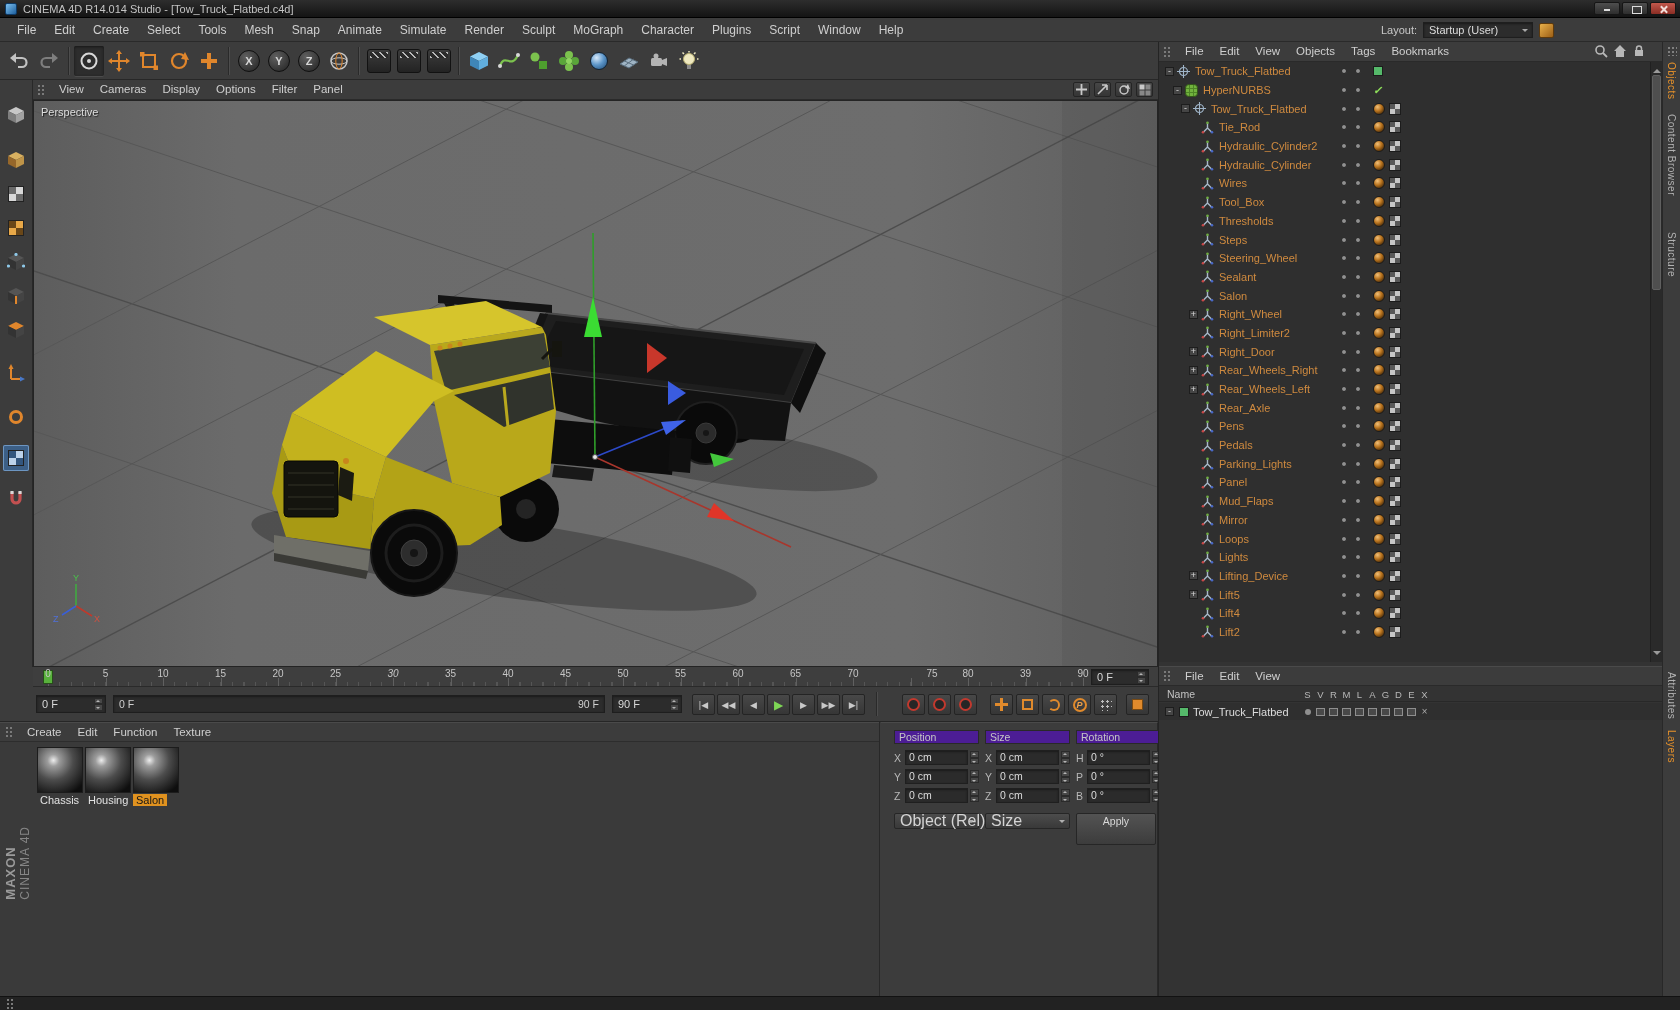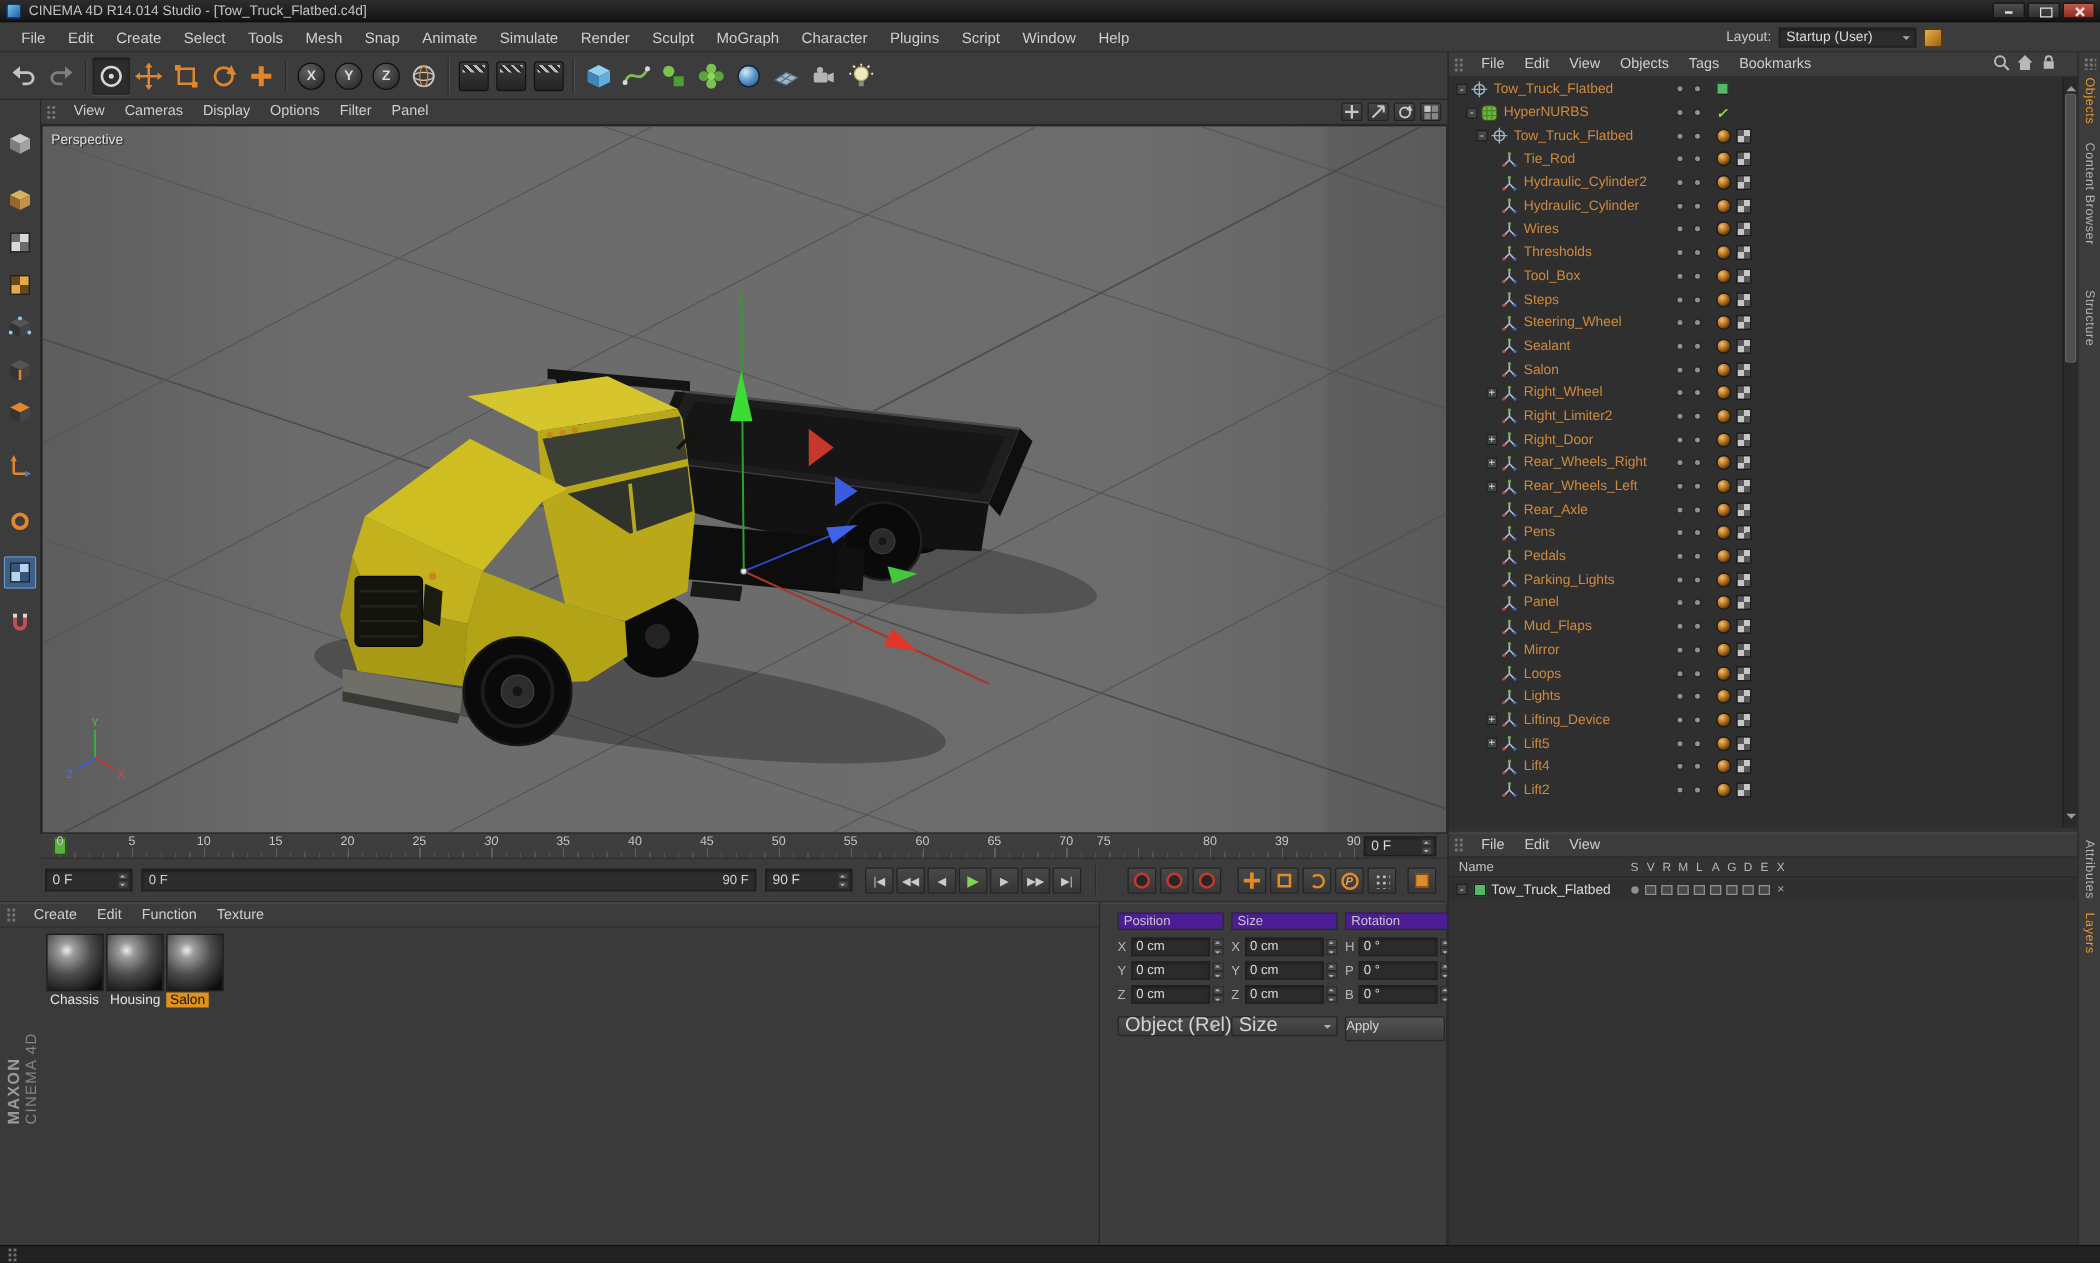--- a/index.html
+++ b/index.html
@@ -101,21 +101,21 @@
   #coord-panel{position:absolute;left:881px;top:722px;width:277px;height:274px;background:#3c3c3c;border-right:1px solid #282828;border-top:1px solid #4a4a4a}
   #coord-groups{position:absolute;left:13px;top:7px;display:flex;gap:6px}
   .coord-col{width:85px}
   .coord-head{height:14px;background:#4c1d95;border:1px solid #292929;color:#c6c6c6;font-size:10.5px;line-height:12px;padding:0 4px;margin-bottom:4px}
   .coord-row{display:flex;align-items:center;height:19px;gap:2px}
   .coord-label{width:9px;color:#b8b8b8;font-size:10.5px}
   .coord-field{flex:1;height:15px;background:#2b2b2b;border:1px solid #1f1f1f;box-shadow:inset 0 1px 2px #1b1b1b;color:#dcdcdc;font-size:10.5px;line-height:13px;padding:0 3px;white-space:nowrap}
   #coord-bottom{position:absolute;left:13px;top:90px;display:flex;gap:6px}
   .dd{width:85px;height:16px;background:linear-gradient(#4c4c4c,#393939);border:1px solid #262626;border-radius:2px;color:#d4d4d4;font-size:16px;line-height:14px;padding:0 12px 0 5px;position:relative;white-space:nowrap}
   .dd::after{content:"";position:absolute;right:4px;top:6px;border:3px solid transparent;border-top-color:#b0b0b0}
-  #apply-btn{width:80px;height:20px;background:linear-gradient(#535353,#3c3c3c);border:1px solid #262626;border-radius:2px;color:#d8d8d8;font-size:10.5px;line-height:14px;}
+  #apply-btn{width:80px;height:32px;background:linear-gradient(#535353,#3c3c3c);border:1px solid #262626;border-radius:2px;color:#d8d8d8;font-size:10.5px;line-height:14px;text-align:center}
 
   
   #right-panel{position:absolute;left:1158px;top:42px;width:504px;height:954px;background:#333;border-left:1px solid #242424}
   #om-menu{height:20px;background:#3c3c3c;border-bottom:1px solid #2a2a2a;display:flex;align-items:center;padding-left:4px}
   #om-icons{margin-left:auto;display:flex;gap:5px;padding-right:16px}
   #object-tree{position:absolute;left:0;top:20px;width:492px;height:600px;background:#2f2f2f;overflow:hidden}
   .tree-row{position:relative;height:18.7px;display:flex;align-items:center;padding-left:6px}
   .indent{flex:none}
   .expander{flex:none;width:9px;height:9px;border:1px solid #1d1d1d;background:#454545;color:#d8d8d8;font-size:9px;line-height:7px;text-align:center;margin-right:3px}
   .expander.hidden{visibility:hidden}
@@ -549,21 +549,21 @@
       <span class="tick-label" style="left: 302.5px;">25</span>
       <span class="tick-label" style="left: 360px; font-style: italic;">30</span>
       <span class="tick-label" style="left: 417.5px;">35</span>
       <span class="tick-label" style="left: 475px; text-align: right;">40</span>
       <span class="tick-label" style="left: 532.5px;">45</span>
       <span class="tick-label" style="left: 590px;">50</span>
       <span class="tick-label" style="left: 647.5px;">55</span>
       <span class="tick-label" style="left: 705px;">60</span>
       <span class="tick-label" style="left: 762.5px;">65</span>
       <span class="tick-label" style="left: 820px;">70</span>
-      <span class="tick-label" style="left: 850px; text-align: right;">75</span>
+      <span class="tick-label" style="left: 899px; text-align: right;">75</span>
       <span class="tick-label" style="left: 935px;">80</span>
       <span class="tick-label" style="left: 992.5px;">39</span>
       <span class="tick-label" style="left: 1050px;">90</span>
     </div>
 
   <div id="transport">
     <div class="field" style="position:absolute;left:36px;top:8px;width:70px;height:18px">
       <span class="val">0 F</span>
       <span class="stepper">
           <i class="up"></i>
@@ -905,42 +905,42 @@
           <span class="indent" style="width: 24px;"></span>
           <span class="expander hidden"></span>
           <span class="obj-icon">
             <svg width="13" height="13" viewBox="0 0 13 13">
               <path d="M6.5 1.5 V7 M6.5 7 L2 11.5 M6.5 7 L11 11.5" fill="none" stroke="#a8b8c8" stroke-width="1.4"></path>
               <circle cx="6.5" cy="1.8" r="1.3" fill="#6fae3e"></circle>
               <circle cx="2" cy="11.2" r="1.3" fill="#c84848"></circle>
               <circle cx="11" cy="11.2" r="1.3" fill="#4868c8"></circle>
             </svg>
           </span>
+          <span class="tree-name">Tool_Box</span>
+          <span class="vis-dots">
+            <i></i>
+            <i></i>
+          </span>
+          <span class="tags">
+            <i class="tag-material"></i>
+            <i class="tag-uvw"></i>
+          </span>
+        </div>
+        <div class="tree-row">
+          <span class="indent" style="width: 24px;"></span>
+          <span class="expander hidden"></span>
+          <span class="obj-icon">
+            <svg width="13" height="13" viewBox="0 0 13 13">
+              <path d="M6.5 1.5 V7 M6.5 7 L2 11.5 M6.5 7 L11 11.5" fill="none" stroke="#a8b8c8" stroke-width="1.4"></path>
+              <circle cx="6.5" cy="1.8" r="1.3" fill="#6fae3e"></circle>
+              <circle cx="2" cy="11.2" r="1.3" fill="#c84848"></circle>
+              <circle cx="11" cy="11.2" r="1.3" fill="#4868c8"></circle>
+            </svg>
+          </span>
           <span class="tree-name">Thresholds</span>
-          <span class="vis-dots">
-            <i></i>
-            <i></i>
-          </span>
-          <span class="tags">
-            <i class="tag-material"></i>
-            <i class="tag-uvw"></i>
-          </span>
-        </div>
-        <div class="tree-row">
-          <span class="indent" style="width: 24px;"></span>
-          <span class="expander hidden"></span>
-          <span class="obj-icon">
-            <svg width="13" height="13" viewBox="0 0 13 13">
-              <path d="M6.5 1.5 V7 M6.5 7 L2 11.5 M6.5 7 L11 11.5" fill="none" stroke="#a8b8c8" stroke-width="1.4"></path>
-              <circle cx="6.5" cy="1.8" r="1.3" fill="#6fae3e"></circle>
-              <circle cx="2" cy="11.2" r="1.3" fill="#c84848"></circle>
-              <circle cx="11" cy="11.2" r="1.3" fill="#4868c8"></circle>
-            </svg>
-          </span>
-          <span class="tree-name">Tool_Box</span>
           <span class="vis-dots">
             <i></i>
             <i></i>
           </span>
           <span class="tags">
             <i class="tag-material"></i>
             <i class="tag-uvw"></i>
           </span>
         </div>
         <div class="tree-row">

